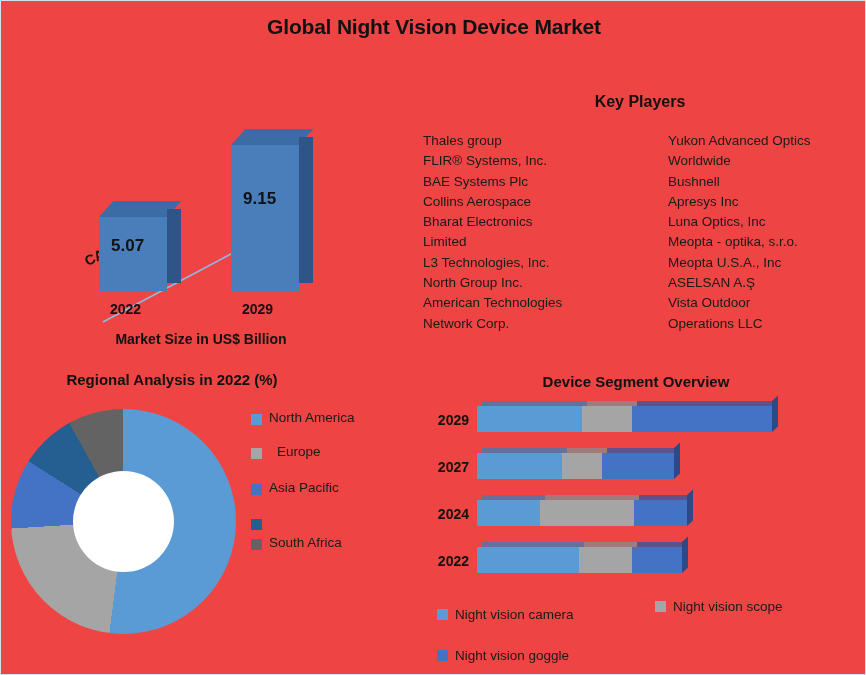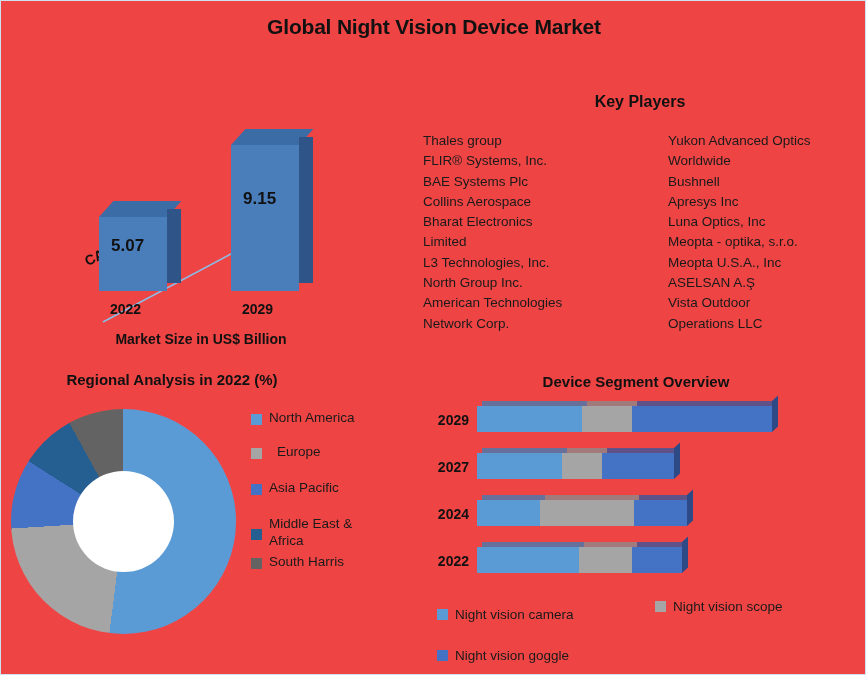--- a/index.html
+++ b/index.html
@@ -211,25 +211,24 @@
     <div class="dl-item" style="margin-bottom:19px;gap:8px;">
       <span class="dl-swatch" style="background:#A5A5A5"></span>
       <span class="dl-label">Europe</span>
     </div>
     <div class="dl-item" style="margin-bottom:19px;">
       <span class="dl-swatch" style="background:#4472C4"></span>
       <span class="dl-label">Asia Pacific</span>
     </div>
     <div class="dl-item" style="margin-bottom:4px;">
       <span class="dl-swatch" style="background:#255E91"></span>
-      <span class="dl-label" style="max-width:120px;">Middle East &amp; Africa</span>
     </div>
     <div class="dl-item">
       <span class="dl-swatch" style="background:#636363"></span>
-      <span class="dl-label">South Harris</span>
+      <span class="dl-label">South Africa</span>
     </div>
   </div>
 
   <div class="seg-title">Device Segment Overview</div>
 
   <div class="seg-chart">
 
     <div class="seg-row" style="top:0px;">
       <div class="seg-year" style="top:6px;">2029</div>
       <div class="seg-bar" style="top:0px; width:295px;">

